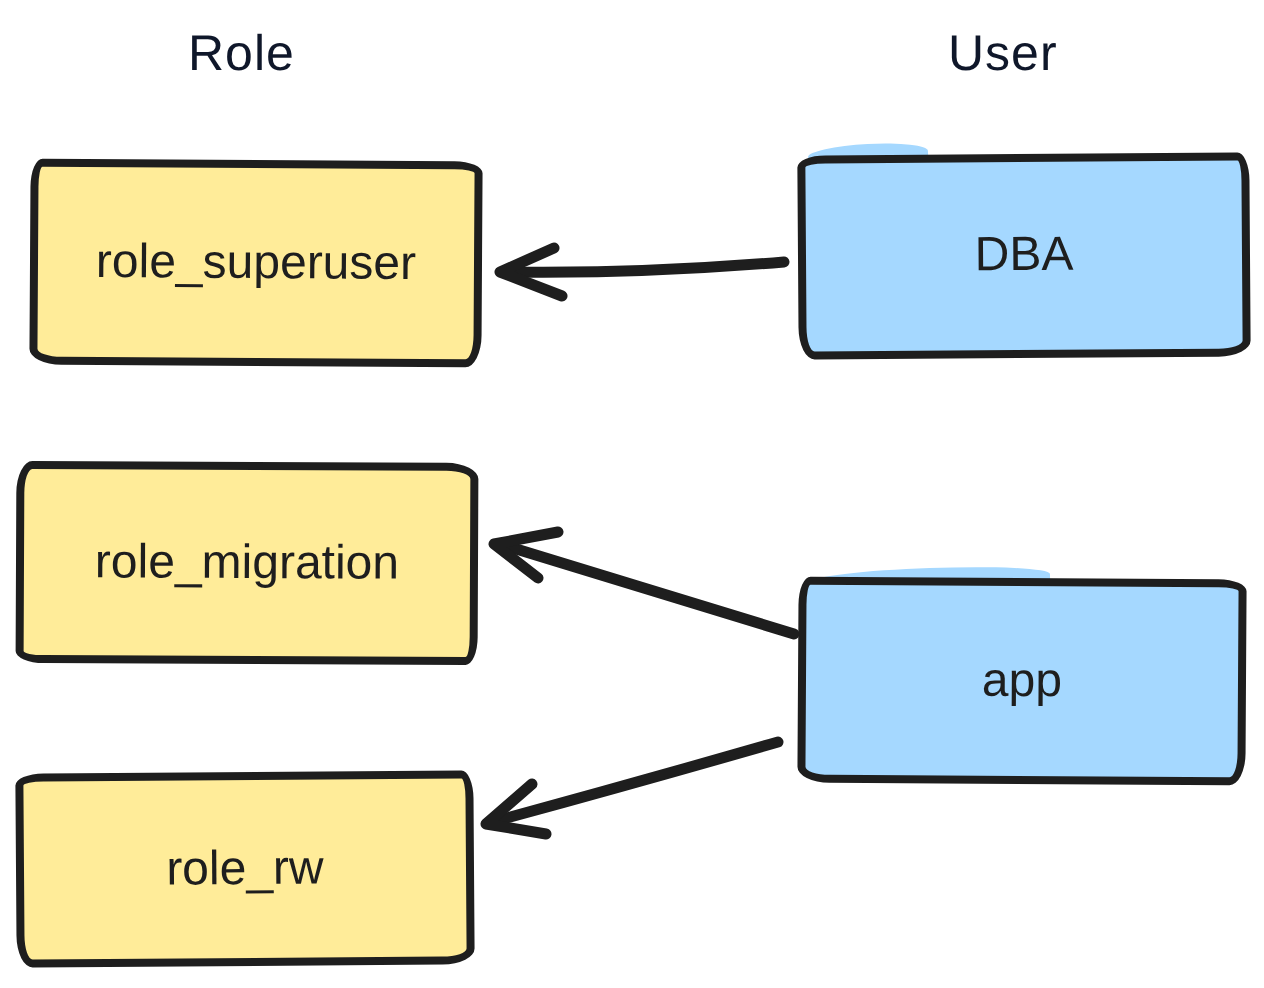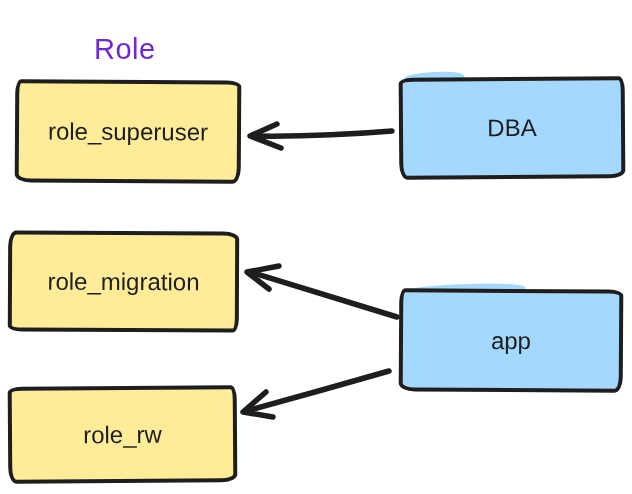--- a/index.html
+++ b/index.html
@@ -11,26 +11,25 @@
   .canvas {
     position: relative;
     width: 632px;
     height: 494px;
     background: #ffffff;
     overflow: hidden;
     color: #1e1e1e;
   }
   .col-header {
     position: absolute;
-    font-size: 29px;
+    font-size: 25px;
     font-weight: 500;
-    color: #6d28d9;
+    color: #0f172a;
     letter-spacing: 0.5px;
     white-space: nowrap;
-    margin-top: 20px;
   }
   .header-role { left: 94px; top: 13px; }
   .header-user { left: 474px; top: 13px; }
 
   .node {
     position: absolute;
     display: flex;
     align-items: center;
     justify-content: center;
     border: 4px solid #1e1e1e;
@@ -77,20 +76,21 @@
     stroke-linejoin: round;
   }
 </style>
 </head>
 <body>
 
 <div class="canvas">
 
   <div class="col-header header-role">Role</div>
 
+  <div class="col-header header-user">User</div>
 
   <div class="overshoot" id="ov-dba"></div>
   <div class="overshoot" id="ov-app"></div>
 
   <div class="node node-role sketch-a" id="n-role-superuser">
     <span>role_superuser</span>
   </div>
 
   <div class="node node-user sketch-b" id="n-dba">
     <span>DBA</span>

